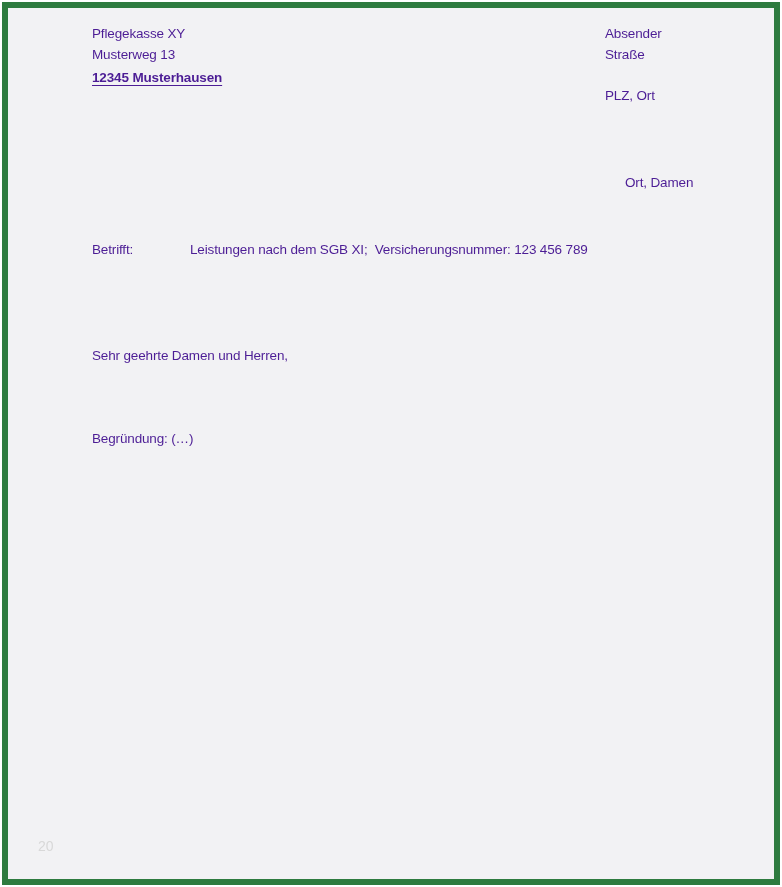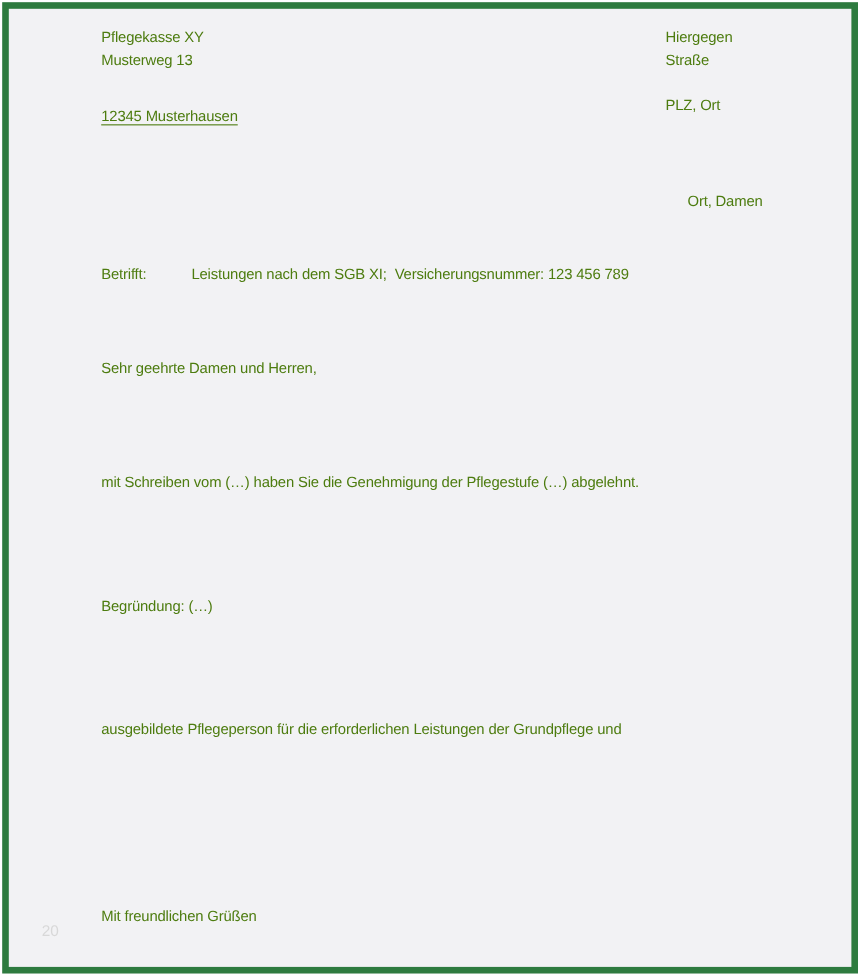--- a/index.html
+++ b/index.html
@@ -19,21 +19,21 @@
     background: #f2f2f4;
     overflow: hidden;
     color: #1f1f1f;
   }
   .abs { position: absolute; }
   .txt {
     font-size: 13.5px;
     line-height: 21px;
     letter-spacing: -0.15px;
     white-space: pre;
-    color: #4d7c0f;
+    color: #4c1d95;
   }
   .bold { font-weight: normal; }
   .underline { text-decoration: underline; text-underline-offset: 3px; }
   .para { margin: 0 0 7px 0; }
   .para .line { line-height: 21px; white-space: nowrap; }
   .page-marker {
     font-size: 14px;
     color: #d8d8d8;
     letter-spacing: 0;
   }
@@ -41,51 +41,46 @@
 </head>
 <body>
 
 <div class="frame">
   <div class="page">
 
     <div class="abs" style="left:84px; top:15px;">
       <div class="txt">Pflegekasse XY</div>
       <div class="txt">Musterweg 13</div>
     </div>
-    <div class="abs txt underline" style="left:84px; top:87px;">12345 Musterhausen</div>
+    <div class="abs txt underline" style="left:84px; top:59px;font-weight:bold;">12345 Musterhausen</div>
 
     <div class="abs" style="left:597px; top:15px;">
-      <div class="txt">Hiergegen</div>
+      <div class="txt">Absender</div>
       <div class="txt">Straße</div>
     </div>
     <div class="abs txt" style="left:597px; top:77px;">PLZ, Ort</div>
 
     <div class="abs txt" style="left:617px; top:164px;">Ort, Damen</div>
 
     <div class="abs txt bold" style="left:84px; top:231px;">Betrifft:</div>
-    <div class="abs txt bold" style="left:166px; top:231px;">Leistungen nach dem SGB XI;  Versicherungsnummer: 123 456 789</div>
+    <div class="abs txt bold" style="left:182px; top:231px;">Leistungen nach dem SGB XI;  Versicherungsnummer: 123 456 789</div>
 
-    <div class="abs txt" style="left:84px; top:316px;">Sehr geehrte Damen und Herren,</div>
+    <div class="abs txt" style="left:84px; top:337px;">Sehr geehrte Damen und Herren,</div>
 
     <div class="abs" style="left:84px; top:378px; width:660px;">
 
-      <div class="para txt">
-        <div class="line">mit Schreiben vom (…) haben Sie die Genehmigung der Pflegestufe (…) abgelehnt.</div>
-      </div>
 
 
       <div class="para txt">
         <div class="line">Begründung: (…)</div>
       </div>
 
       <div class="para txt">
-        <div class="line">ausgebildete Pflegeperson für die erforderlichen Leistungen der Grundpflege und</div>
         
       </div>
 
     </div>
 
-    <div class="abs txt" style="left:84px; top:814px;">Mit freundlichen Grüßen</div>
 
     <div class="abs page-marker" style="left:30px; top:830px;">20</div>
 
   </div>
 </div>
 
 </body></html>

